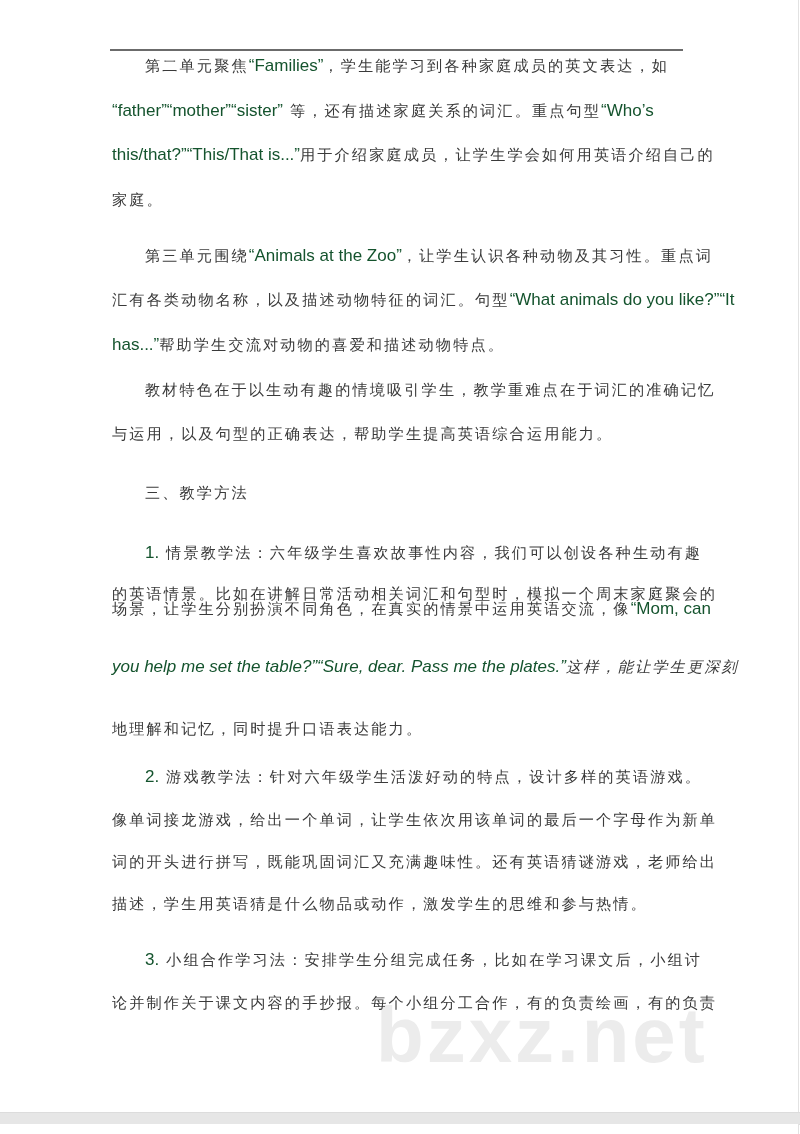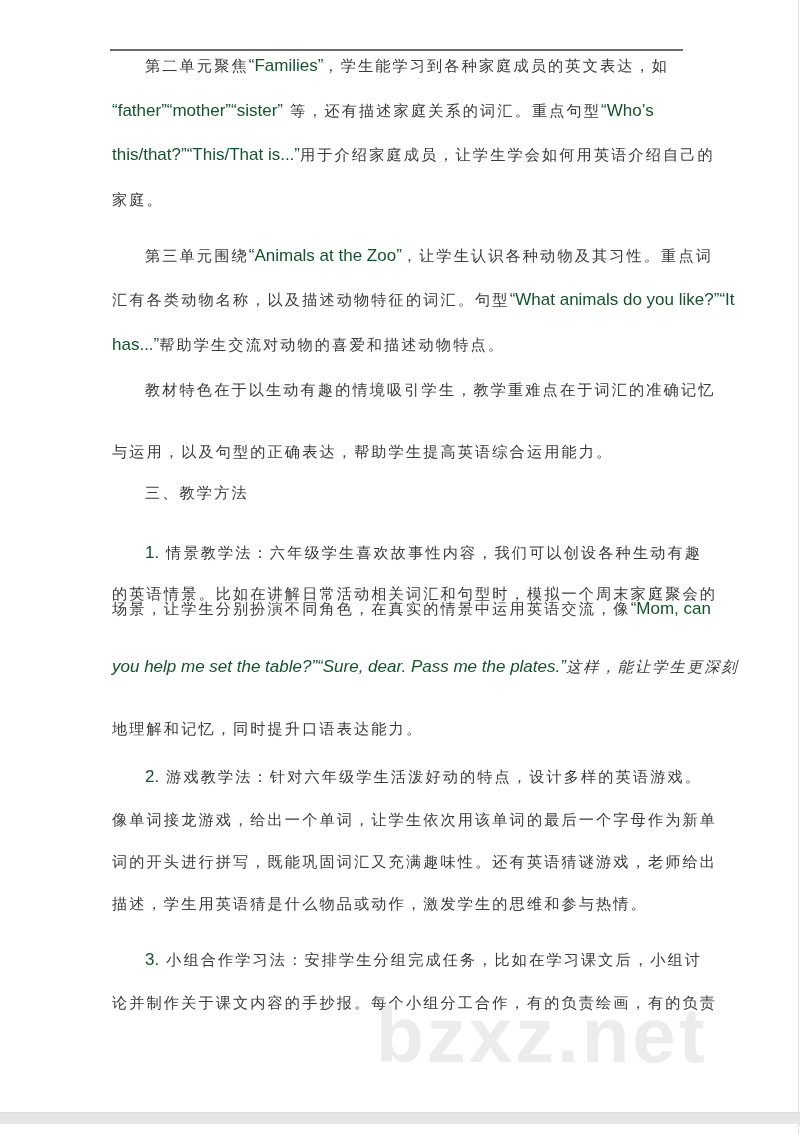--- a/index.html
+++ b/index.html
@@ -62,21 +62,21 @@
   <div class="watermark">bzxz.net</div>
   <div class="content" id="content">
       <div class="p" style="top: 56px; padding-left: 33px;"><span>第二单元聚焦</span><span class="en">“Families”</span><span>，学生能学习到各种家庭成员的英文表达，如</span></div>
       <div class="p" style="top: 101px; padding-left: 0px;"><span class="en">“father”“mother”“sister”</span><span> 等，还有描述家庭关系的词汇。重点句型</span><span class="en">“Who’s</span></div>
       <div class="p" style="top: 145px; padding-left: 0px;"><span class="en">this/that?”“This/That is...”</span><span>用于介绍家庭成员，让学生学会如何用英语介绍自己的</span></div>
       <div class="p" style="top: 190px; padding-left: 0px;"><span>家庭。</span></div>
       <div class="p" style="top: 246px; padding-left: 33px;"><span>第三单元围绕</span><span class="en">“Animals at the Zoo”</span><span>，让学生认识各种动物及其习性。重点词</span></div>
       <div class="p" style="top: 290px; padding-left: 0px;"><span>汇有各类动物名称，以及描述动物特征的词汇。句型</span><span class="en">“What animals do you like?”“It</span></div>
       <div class="p" style="top: 335px; padding-left: 0px;"><span class="en">has...”</span><span>帮助学生交流对动物的喜爱和描述动物特点。</span></div>
       <div class="p" style="top: 380px; padding-left: 33px;"><span>教材特色在于以生动有趣的情境吸引学生，教学重难点在于词汇的准确记忆</span></div>
-      <div class="p" style="top: 442px; padding-left: 0px; font-family: Liberation Serif, serif;"><span>与运用，以及句型的正确表达，帮助学生提高英语综合运用能力。</span></div>
+      <div class="p" style="top: 424px; padding-left: 0px; font-family: Liberation Serif, serif;"><span>与运用，以及句型的正确表达，帮助学生提高英语综合运用能力。</span></div>
       <div class="p" style="top: 483px; padding-left: 33px;"><span>三、教学方法</span></div>
       <div class="p" style="top: 543px; padding-left: 33px;"><span class="en">1.</span><span> 情景教学法：六年级学生喜欢故事性内容，我们可以创设各种生动有趣</span></div>
       <div class="p" style="top: 584px; padding-left: 0px;"><span>的英语情景。比如在讲解日常活动相关词汇和句型时，模拟一个周末家庭聚会的</span></div>
       <div class="p" style="top: 599px; padding-left: 0px;"><span>场景，让学生分别扮演不同角色，在真实的情景中运用英语交流，像</span><span class="en">“Mom, can</span></div>
       <div class="p" style="top: 657px; padding-left: 0px; font-style: italic;"><span class="en">you help me set the table?”“Sure, dear. Pass me the plates.”</span><span>这样，能让学生更深刻</span></div>
       <div class="p" style="top: 719px; padding-left: 0px;"><span>地理解和记忆，同时提升口语表达能力。</span></div>
       <div class="p" style="top: 767px; padding-left: 33px;"><span class="en">2.</span><span> 游戏教学法：针对六年级学生活泼好动的特点，设计多样的英语游戏。</span></div>
       <div class="p" style="top: 810px; padding-left: 0px; text-align: center;"><span>像单词接龙游戏，给出一个单词，让学生依次用该单词的最后一个字母作为新单</span></div>
       <div class="p" style="top: 852px; padding-left: 0px;"><span>词的开头进行拼写，既能巩固词汇又充满趣味性。还有英语猜谜游戏，老师给出</span></div>
       <div class="p" style="top: 894px; padding-left: 0px;"><span>描述，学生用英语猜是什么物品或动作，激发学生的思维和参与热情。</span></div>

